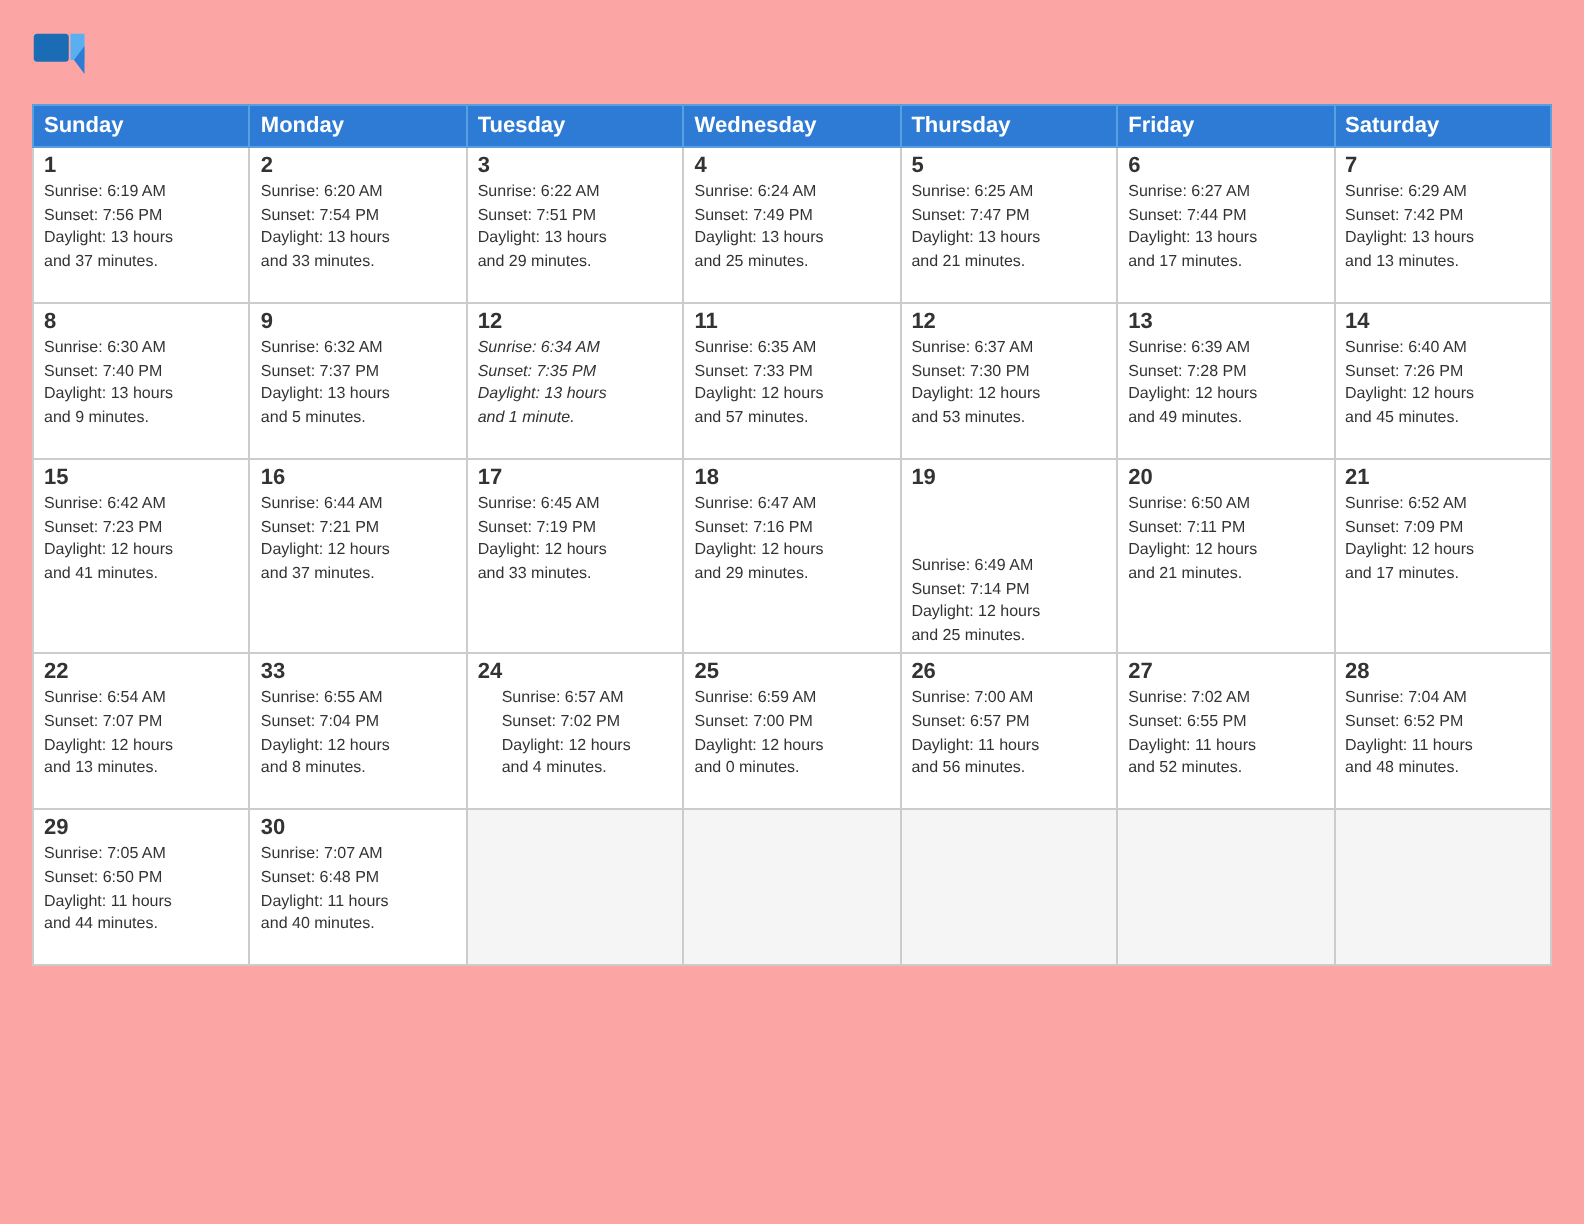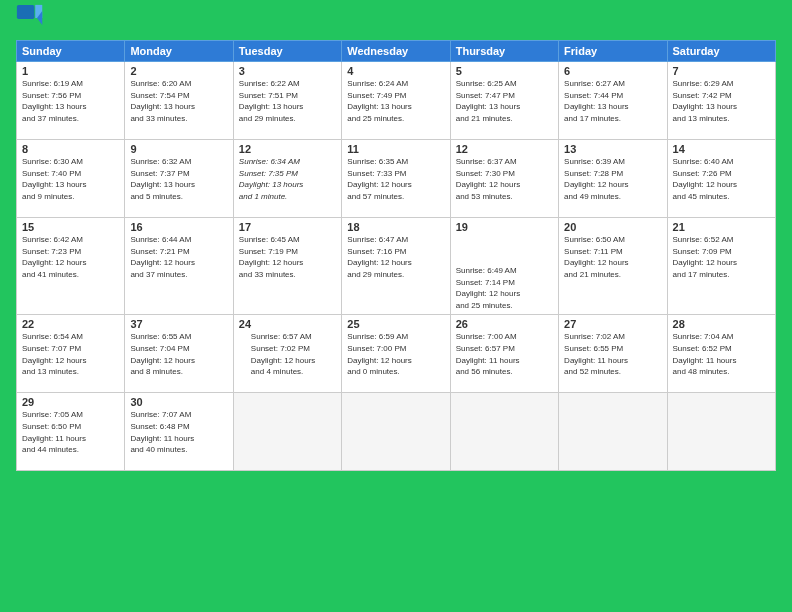--- a/index.html
+++ b/index.html
@@ -6,22 +6,22 @@
     body {
       font-family: Arial, sans-serif;
       background: #fff;
       width: 792px;
       height: 612px;
       overflow: hidden;
     }
     .page {
       width: 792px;
       height: 612px;
-      background: #22c55e;
-      padding: 4px 16px;
+      background: #fca5a5;
+      padding: 16px 16px;
     }
     .header {
       display: flex;
       justify-content: space-between;
       align-items: flex-start;
       margin-bottom: 8px;
     }
     .logo {
       display: flex;
       align-items: center;
@@ -278,21 +278,21 @@
         </tr>
         <tr>
           <td>
             <span class="day-num">22</span>
             <div class="day-info" style="white-space: pre-line;">Sunrise: 6:54 AM
 Sunset: 7:07 PM
 Daylight: 12 hours
 and 13 minutes.</div>
           </td>
           <td>
-            <span class="day-num">37</span>
+            <span class="day-num">33</span>
             <div class="day-info" style="white-space: pre-line;">Sunrise: 6:55 AM
 Sunset: 7:04 PM
 Daylight: 12 hours
 and 8 minutes.</div>
           </td>
           <td>
             <span class="day-num">24</span>
             <div class="day-info" style="white-space: pre-line; margin-left: 12px;">Sunrise: 6:57 AM
 Sunset: 7:02 PM
 Daylight: 12 hours

